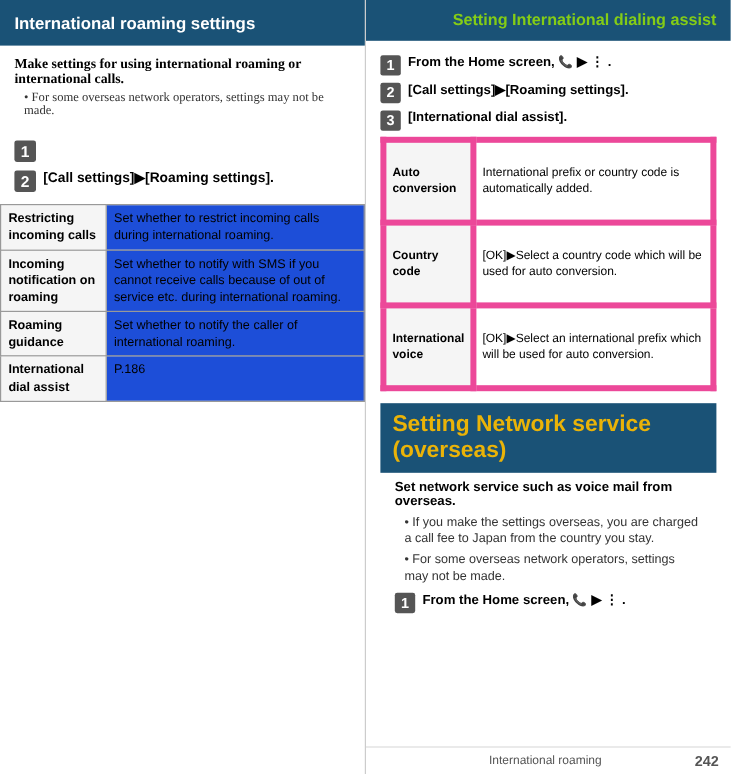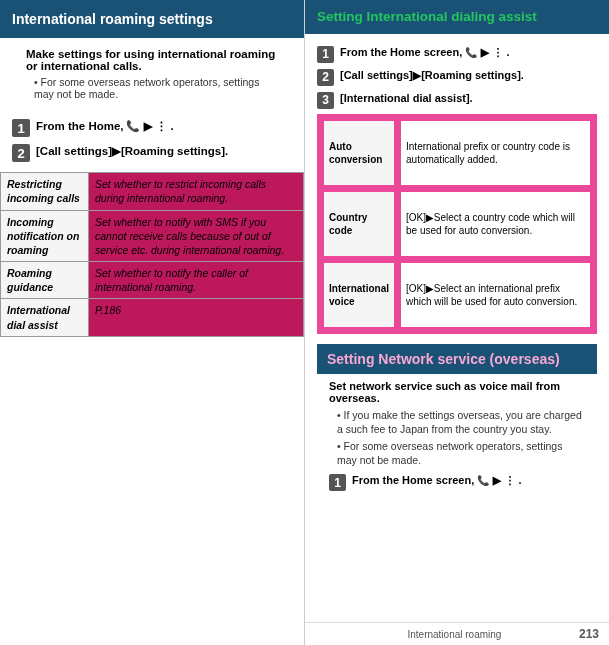--- a/index.html
+++ b/index.html
@@ -25,21 +25,22 @@
     .left-header {
       background: #1a5276;
       color: #fff;
       padding: 10px 12px;
       font-size: 14px;
       font-weight: bold;
       line-height: 1.3;
     }
 
     .left-body {
-      padding: 10px 26px;
+      padding: 10px 12px;
+      font-family: Liberation Serif, serif;
     }
 
     .left-body .intro {
       font-size: 11.5px;
       font-weight: bold;
       margin-bottom: 4px;
     }
 
     .left-body .bullet {
       font-size: 10.5px;
@@ -76,54 +77,54 @@
       font-weight: bold;
       line-height: 1.4;
     }
 
     
     .settings-table {
       width: 100%;
       border-collapse: collapse;
       margin-top: 4px;
       font-size: 10.5px;
-      font-style: italic;
     }
 
     .settings-table td {
       border: 1px solid #999;
       padding: 4px 6px;
       vertical-align: top;
       line-height: 1.35;
     }
 
     .settings-table td:first-child {
       font-weight: bold;
       width: 88px;
       background: #f5f5f5;
     }
 
     .settings-table td:last-child {
-      background: #be185d;
+      background: #1d4ed8;
     }
 
     
     .right-panel {
       flex: 1;
       display: flex;
       flex-direction: column;
     }
 
     .right-header {
       background: #1a5276;
-      color: #22c55e;
+      color: #84cc16;
       padding: 8px 12px;
       font-size: 13.5px;
       font-weight: bold;
       line-height: 1.3;
+      text-align: right;
     }
 
     .right-body {
       padding: 6px 12px;
       flex: 1;
       overflow: hidden;
     }
 
     .right-step-row {
       display: flex;
@@ -155,37 +156,37 @@
 
     .dial-table {
       width: 100%;
       border-collapse: collapse;
       font-size: 10px;
       margin-top: 4px;
       margin-bottom: 10px;
     }
 
     .dial-table td {
-      border: 7px solid #ec4899;
+      border: 5px solid #ec4899;
       padding: 19px 5px;
       vertical-align: top;
       line-height: 1.3;
     }
 
     .dial-table td:first-child {
       font-weight: bold;
       width: 72px;
       background: #f5f5f5;
     }
 
     .section-header-network {
       background: #1a5276;
-      color: #f9a8d4;
+      color: #eab308;
       padding: 7px 10px;
-      font-size: 14px;
+      font-size: 19px;
       font-weight: bold;
       margin-bottom: 6px;
     }
 
     .network-body {
       padding: 0 12px;
       font-size: 10.5px;
     }
 
     .network-intro {
@@ -224,26 +225,20 @@
 <div class="left-panel">
   <div class="left-header">
     <span>International roaming settings</span>
   </div>
   <div class="left-body">
     <p class="intro">Make settings for using international roaming or international calls.</p>
     <p class="bullet">• <span>For some overseas network operators, settings may not be made.</span></p>
   </div>
   <div class="step-row">
     <div class="step-num">1</div>
-    <div class="step-text">
-      <span>From the Home, </span>
-      <span style="font-size:11px;">📞</span>
-      <span>▶</span>
-      <span>⋮</span> .
-    </div>
   </div>
   <div class="step-row">
     <div class="step-num">2</div>
     <div class="step-text">[Call settings]▶[Roaming settings].</div>
   </div>
 
   <table class="settings-table">
     <tbody id="left-table-body">
         <tr>
           <td>Restricting incoming calls</td>
@@ -304,32 +299,32 @@
           </tr>
         </tbody>
     </table>
 
     <div class="section-header-network">
       <span>Setting Network service (overseas)</span>
     </div>
     <div class="network-body">
       <p class="network-intro">Set network service such as voice mail from overseas.</p>
       <div id="network-bullets">
-          <p class="network-bullet">• If you make the settings overseas, you are charged a such fee to Japan from the country you stay.</p>
+          <p class="network-bullet">• If you make the settings overseas, you are charged a call fee to Japan from the country you stay.</p>
           <p class="network-bullet">• For some overseas network operators, settings may not be made.</p>
         </div>
       <div class="right-step-row" style="margin-top:6px;">
         <div class="right-step-num">1</div>
         <div class="right-step-text">
           <span>From the Home screen, </span>
           <span style="font-size:10px;">📞</span>
           <span>▶</span>
           <span>⋮</span> .
         </div>
       </div>
     </div>
   </div>
   <div class="footer">
     <span>International roaming</span>
     &nbsp;&nbsp;
-    <span class="page-num">213</span>
+    <span class="page-num">242</span>
   </div>
 </div>
 
 </body></html>

